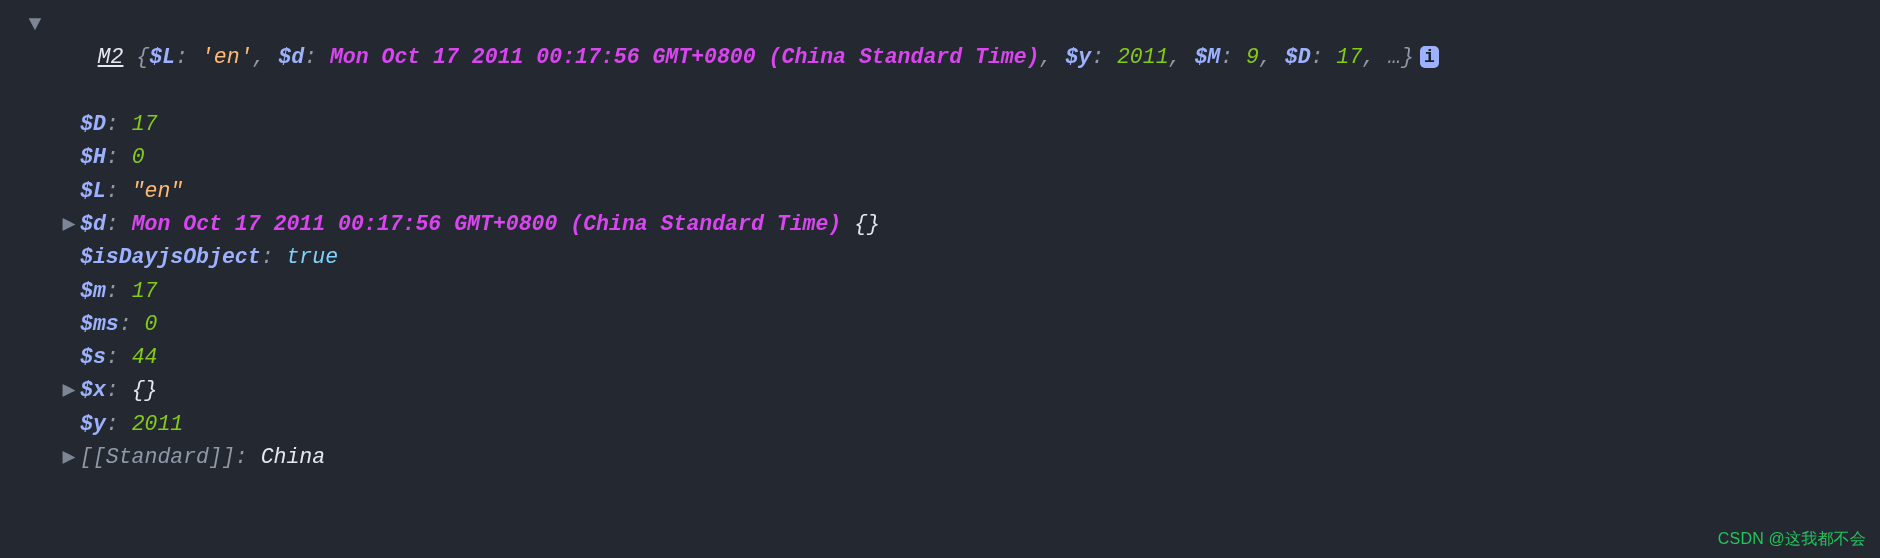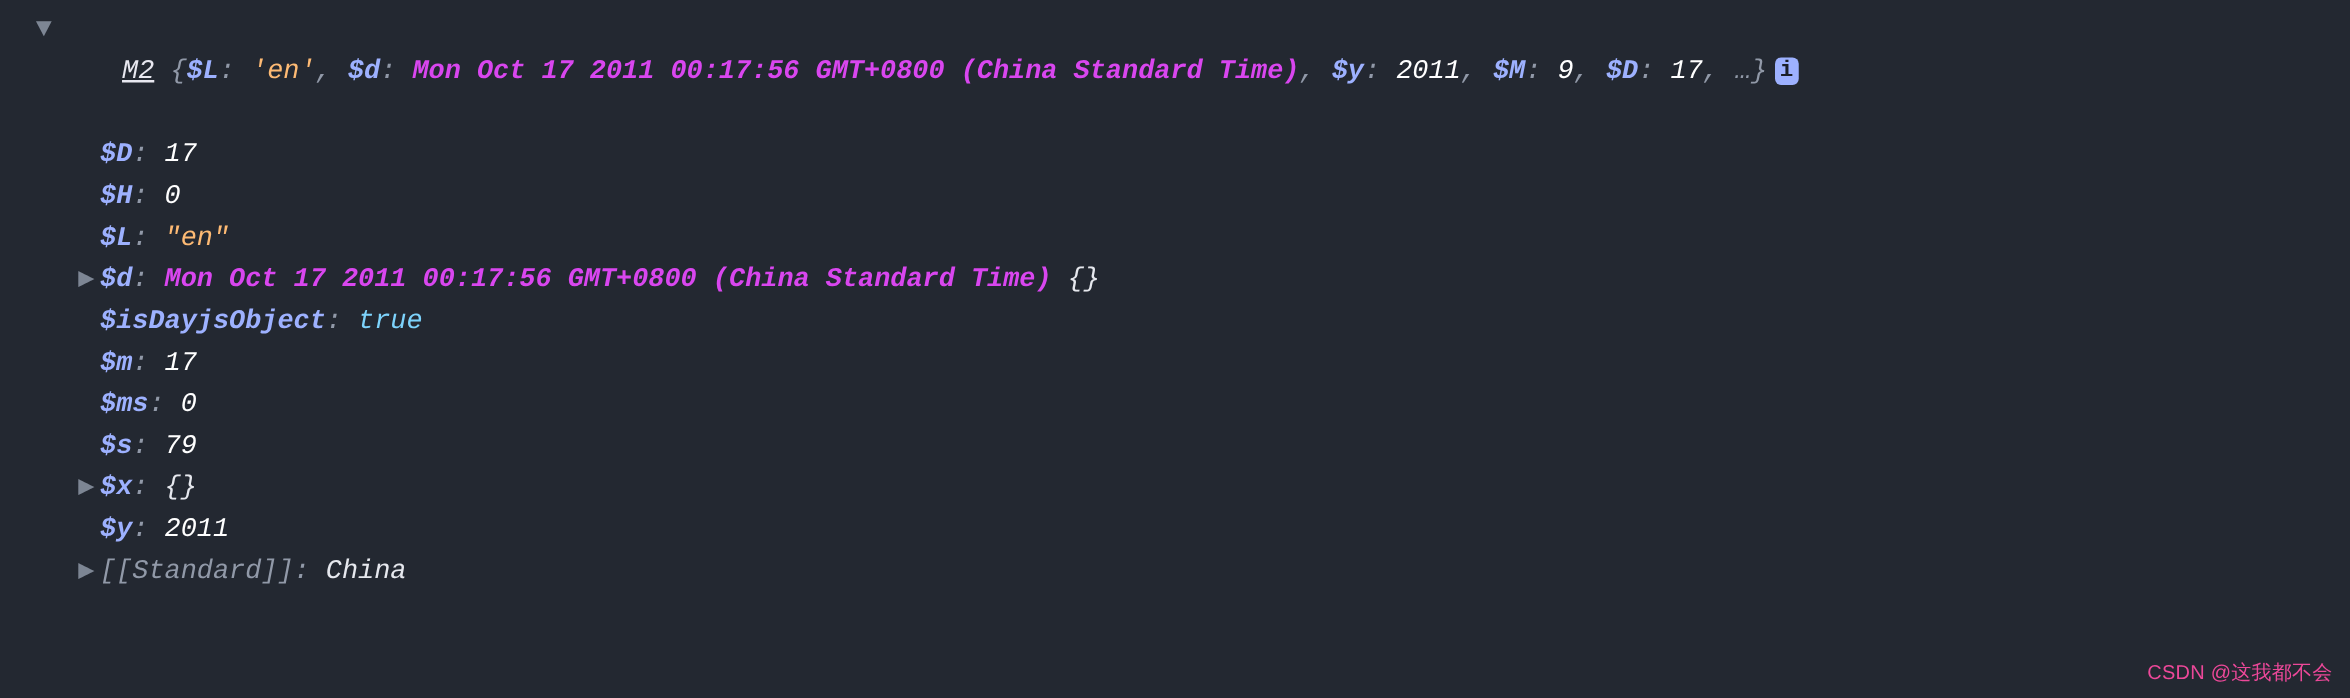--- a/index.html
+++ b/index.html
@@ -49,21 +49,21 @@
     color: #7d8694;
     font-style: normal;
     user-select: none;
   }
 
   
   .tk-name   { color: #e8e8f0; text-decoration: underline; }           
   .tk-dim    { color: #9199a8; }           
   .tk-key    { color: #9db1ff; font-weight: 600; }  
   .tk-str    { color: #fdba74; }           
-  .tk-num    { color: #ffffff; }           
+  .tk-num    { color: #84cc16; }           
   .tk-bool   { color: #7dd3fc; }           
   .tk-date   { color: #d946ef; font-weight: bold; }           
   .tk-plain  { color: #e6e8ee; }           
 
   .info-badge {
     display: inline-block;
     background: #9db1ff;
     color: #1b1f27;
     font-style: normal;
     font-weight: 700;
@@ -74,21 +74,21 @@
     border-radius: 5px;
     font-size: 18px;
     vertical-align: 1px;
     margin-left: 6px;
   }
 
   .watermark {
     position: absolute;
     right: 14px;
     bottom: 6px;
-    color: #ec4899;
+    color: #22c55e;
     font-style: normal;
     font-size: 16px;
     letter-spacing: .2px;
     font-family: -apple-system, BlinkMacSystemFont, "Segoe UI", sans-serif;
   }
 </style>
 </head>
 <body>
 
 <div class="panel">
@@ -106,21 +106,21 @@
 
 
   <div class="row"><span class="arrow">▶</span><span class="tk-key">$d</span><span class="tk-dim">: </span><span class="tk-date">Mon Oct 17 2011 00:17:56 GMT+0800 (China Standard Time)</span><span class="tk-plain"> {}</span></div>
 
   <div class="row"><span class="tk-key">$isDayjsObject</span><span class="tk-dim">: </span><span class="tk-bool">true</span></div>
 
   <div class="row"><span class="tk-key">$m</span><span class="tk-dim">: </span><span class="tk-num">17</span></div>
 
   <div class="row"><span class="tk-key">$ms</span><span class="tk-dim">: </span><span class="tk-num">0</span></div>
 
-  <div class="row"><span class="tk-key">$s</span><span class="tk-dim">: </span><span class="tk-num">79</span></div>
+  <div class="row"><span class="tk-key">$s</span><span class="tk-dim">: </span><span class="tk-num">44</span></div>
 
   <div class="row"><span class="arrow">▶</span><span class="tk-key">$x</span><span class="tk-dim">: </span><span class="tk-plain">{}</span></div>
 
   <div class="row"><span class="tk-key">$y</span><span class="tk-dim">: </span><span class="tk-num">2011</span></div>
 
   <div class="row"><span class="arrow">▶</span><span class="tk-dim">[[Standard]]</span><span class="tk-dim">: </span><span class="tk-plain">China</span></div>
 
   <div class="watermark">CSDN @这我都不会</div>
 </div>
 

